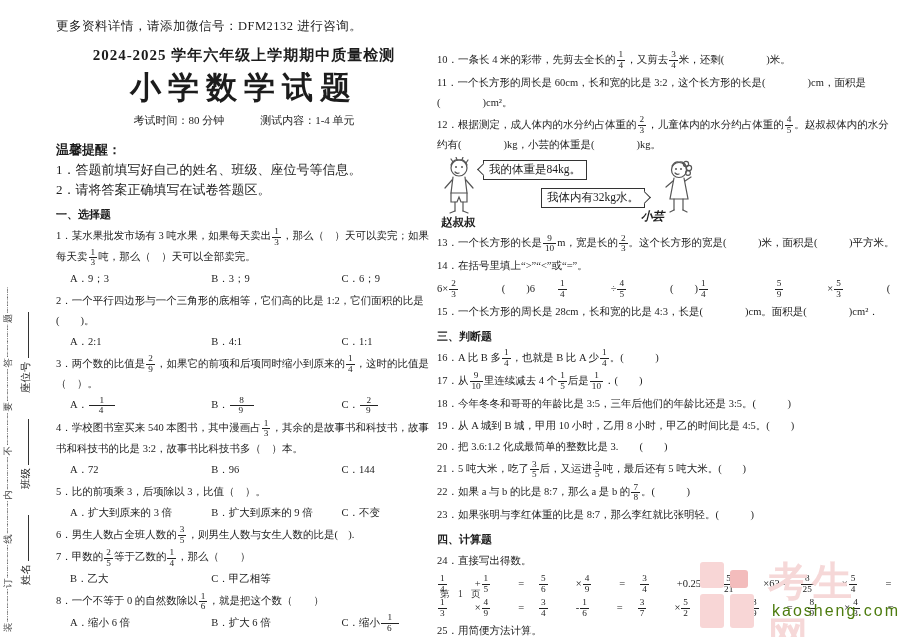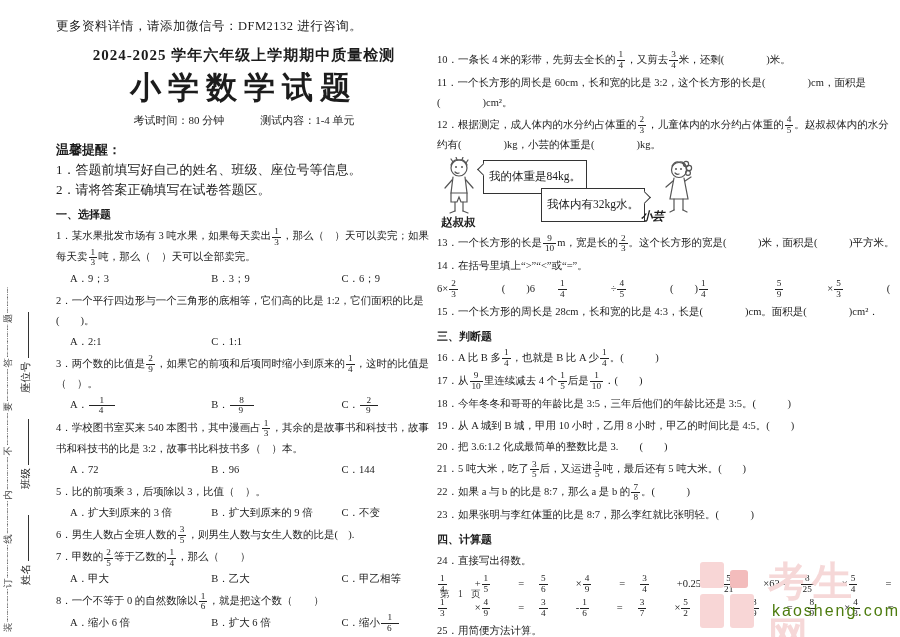--- a/index.html
+++ b/index.html
@@ -48,21 +48,21 @@
   .frac .fd{display:block;padding:0 2px;}
 
   .expr-row{display:flex;font-size:10.5px;line-height:2.1;margin:1px 0 2px;}
   .expr-row span{flex:0 0 auto;margin-right:22px;}
   .expr-row.five span{margin-right:14px;}
 
   
   .cartoon{position:relative;height:74px;margin:2px 0 2px;}
   .fig{position:absolute;}
   .bubble{position:absolute;border:1px solid #333;background:#fff;
-          font-size:11.5px;padding:7px 5px;line-height:1.5;white-space:nowrap;}
+          font-size:11.5px;padding:0 5px;line-height:1.5;white-space:nowrap;}
   .bubble .tail{position:absolute;width:8px;height:8px;background:#fff;
           border-left:1px solid #333;border-bottom:1px solid #333;}
   .bubble1{left:46px;top:3px;}
   .bubble1 .tail{left:-5px;top:4px;transform:rotate(45deg);}
   .bubble2{left:104px;top:31px;text-align:right;}
   .bubble2 .tail{right:-5px;top:4px;transform:rotate(-135deg);}
   .fig-label{position:absolute;font-size:11.5px;font-weight:bold;}
   .lbl1{left:4px;top:58px;}
   .lbl2{left:204px;top:52px;font-style:italic;}
 
@@ -119,20 +119,21 @@
         <span>A．9；3</span>
           <span>B．3；9</span>
           <span>C．6；9</span>
       </div>
     </div>
 
     <div class="q">
       <div class="qt">2．一个平行四边形与一个三角形的底相等，它们高的比是 1:2，它们面积的比是(　　)。</div>
       <div class="opts">
         <span>A．2:1</span>
+          <span>B．4:1</span>
           <span>C．1:1</span>
       </div>
     </div>
 
     <div class="q">
       <div class="qt">3．两个数的比值是<span class="frac"><span class="fn">2</span><span class="fd">9</span></span>，如果它的前项和后项同时缩小到原来的<span class="frac"><span class="fn">1</span><span class="fd">4</span></span>，这时的比值是（　）。</div>
       <div class="opts">
         <span>A．<span class="frac"><span class="fn">1</span><span class="fd">4</span></span></span>
           <span>B．<span class="frac"><span class="fn">8</span><span class="fd">9</span></span></span>
           <span>C．<span class="frac"><span class="fn">2</span><span class="fd">9</span></span></span>
@@ -157,21 +158,20 @@
       </div>
     </div>
 
     <div class="q">
       <div class="qt">6．男生人数占全班人数的<span class="frac"><span class="fn">3</span><span class="fd">5</span></span>，则男生人数与女生人数的比是(　).</div>
     </div>
 
     <div class="q">
       <div class="qt">7．甲数的<span class="frac"><span class="fn">2</span><span class="fd">5</span></span>等于乙数的<span class="frac"><span class="fn">1</span><span class="fd">4</span></span>，那么（　　）</div>
       <div class="opts">
-        <span>A．甲大</span>
           <span>B．乙大</span>
           <span>C．甲乙相等</span>
       </div>
     </div>
 
     <div class="q">
       <div class="qt">8．一个不等于 0 的自然数除以<span class="frac"><span class="fn">1</span><span class="fd">6</span></span>，就是把这个数（　　）</div>
       <div class="opts">
         <span>A．缩小 6 倍</span>
           <span>B．扩大 6 倍</span>

